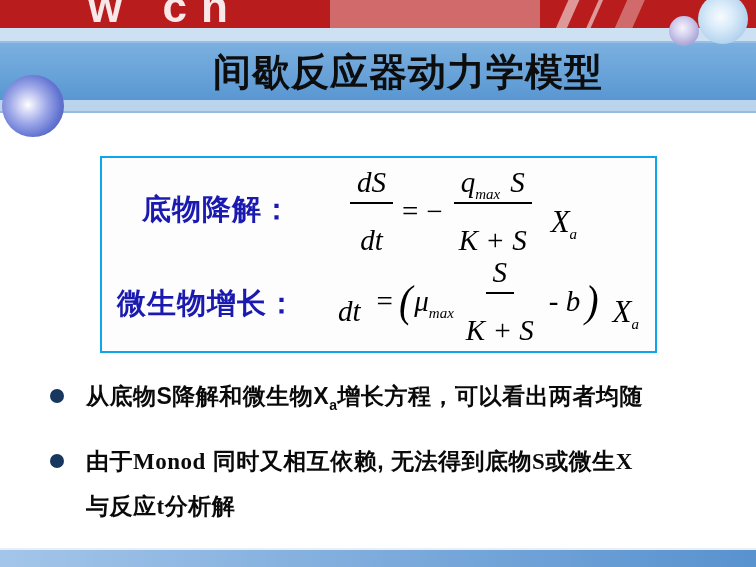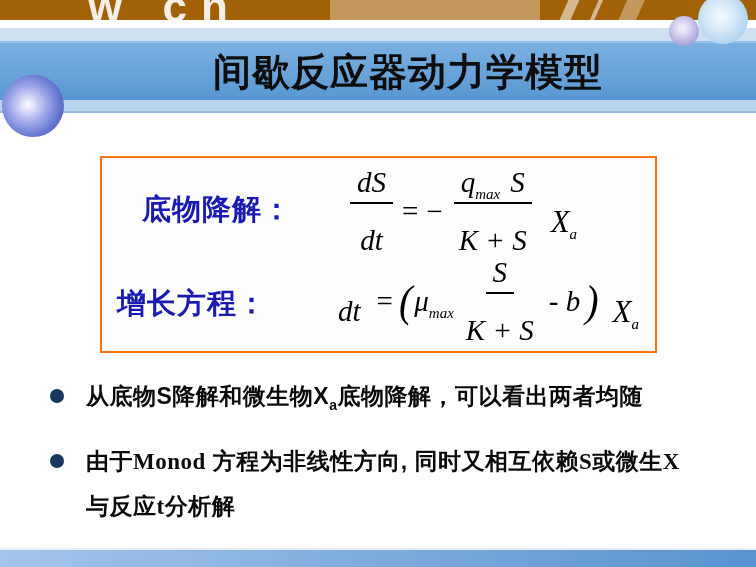--- a/index.html
+++ b/index.html
@@ -1,21 +1,21 @@
 <!DOCTYPE html>
 <html><head>
 <meta charset="utf-8">
 <style>
   html,body{margin:0;padding:0;}
   .slide{
     position:relative; width:756px; height:567px; background:#ffffff;
     overflow:hidden; font-family:"Liberation Sans", sans-serif;
   }
   
-  .top-strip{position:absolute;left:0;top:0;width:756px;height:20px;background:#a16207;overflow:hidden;}
+  .top-strip{position:absolute;left:0;top:0;width:756px;height:28px;background:#b91c1c;overflow:hidden;}
   .wm-text{position:absolute;left:88px;top:-18px;font-size:44px;font-weight:bold;
     color:rgba(255,255,255,0.9);letter-spacing:14px;font-family:"Liberation Sans", sans-serif;}
   .streak{position:absolute;background:rgba(255,255,255,0.55);transform:rotate(24deg);}
   .streak.s1{left:560px;top:-10px;width:10px;height:60px;}
   .streak.s2{left:590px;top:-10px;width:4px;height:60px;}
   .streak.s3{left:620px;top:-12px;width:16px;height:60px;background:rgba(255,255,255,0.35);}
   .wm-block{position:absolute;left:330px;top:-6px;width:210px;height:40px;background:rgba(255,255,255,0.35);border-radius:4px;}
 
   
   .band-light-top{position:absolute;left:0;top:28px;width:756px;height:13px;background:#cde1f3;}
@@ -43,21 +43,21 @@
     background:radial-gradient(circle at 45% 40%, #f5f3fc 0%, #d4d0ee 35%, #aba7d8 70%, #938fc5 100%);
   }
   .sphere.big-right{
     left:698px;top:-6px;width:50px;height:50px;
     background:radial-gradient(circle at 45% 45%, #f6fbff 0%, #d8eaf9 35%, #b3d3ee 70%, #97c0e6 100%);
   }
 
   
   .eq-box{
     position:absolute;left:100px;top:156px;width:553px;height:193px;
-    background:#fdfdfd;border:2px solid #f97316;
+    background:#fdfdfd;border:2px solid #0ea5e9;
   }
   .eq-label{position:absolute;font-size:29px;font-weight:bold;color:#1a1ab0;letter-spacing:1px;}
   .label-substrate{left:40px;top:32px;}
   .label-growth{left:15px;top:126px;}
 
   .eq{position:absolute;display:flex;align-items:center;color:#000;
       font-family:"Liberation Serif", serif;font-style:italic;font-size:29px;}
   .eq-substrate{left:243px;top:8px;}
   .eq-growth{left:224px;top:98px;}
   .frac{display:inline-flex;flex-direction:column;align-items:center;margin:0 5px;}
@@ -119,21 +119,21 @@
       </span>
       <span class="op">=</span>
       <span class="op">−</span>
       <span class="frac">
         <span class="num"><span>q</span><sub>max</sub><span class="sp-left">S</span></span>
         <span class="den">K + S</span>
       </span>
       <span class="xa"><span>X</span><sub>a</sub></span>
     </div>
 
-    <span class="eq-label label-growth">增长方程：</span>
+    <span class="eq-label label-growth">微生物增长：</span>
 
     <div class="eq eq-growth">
       <span class="frac">
         <span class="den">dt</span>
       </span>
       <span class="op">=</span>
       <span class="paren">(</span>
       <span><span>μ</span><sub>max</sub></span>
       <span class="frac">
         <span class="num">S</span>
@@ -143,28 +143,28 @@
       <span class="paren">)</span>
       <span class="xa"><span>X</span><sub>a</sub></span>
     </div>
   </div>
 
   <div class="bullets">
 
     <div class="bullet">
       <span class="dot"></span>
       <div class="btext">
-        <div><span>从底物S降解和微生物X</span><sub>a</sub><span>底物降解，可以看出两者均随</span></div>
+        <div><span>从底物S降解和微生物X</span><sub>a</sub><span>增长方程，可以看出两者均随</span></div>
       </div>
     </div>
 
     <div class="bullet">
       <span class="dot"></span>
       <div class="btext">
-        <div><span>由于</span><span class="serif">Monod</span><span> 方程为非线性方向, 同时又相互依赖</span><span class="serif">S</span><span>或微生</span><span class="serif">X</span></div>
+        <div><span>由于</span><span class="serif">Monod</span><span> 同时又相互依赖, 无法得到底物</span><span class="serif">S</span><span>或微生</span><span class="serif">X</span></div>
         <div><span>与反应</span><span class="serif">t</span><span>分析解</span></div>
       </div>
     </div>
   </div>
 
   <div class="bottom-bar"></div>
 
 </div>
 
 </body></html>

